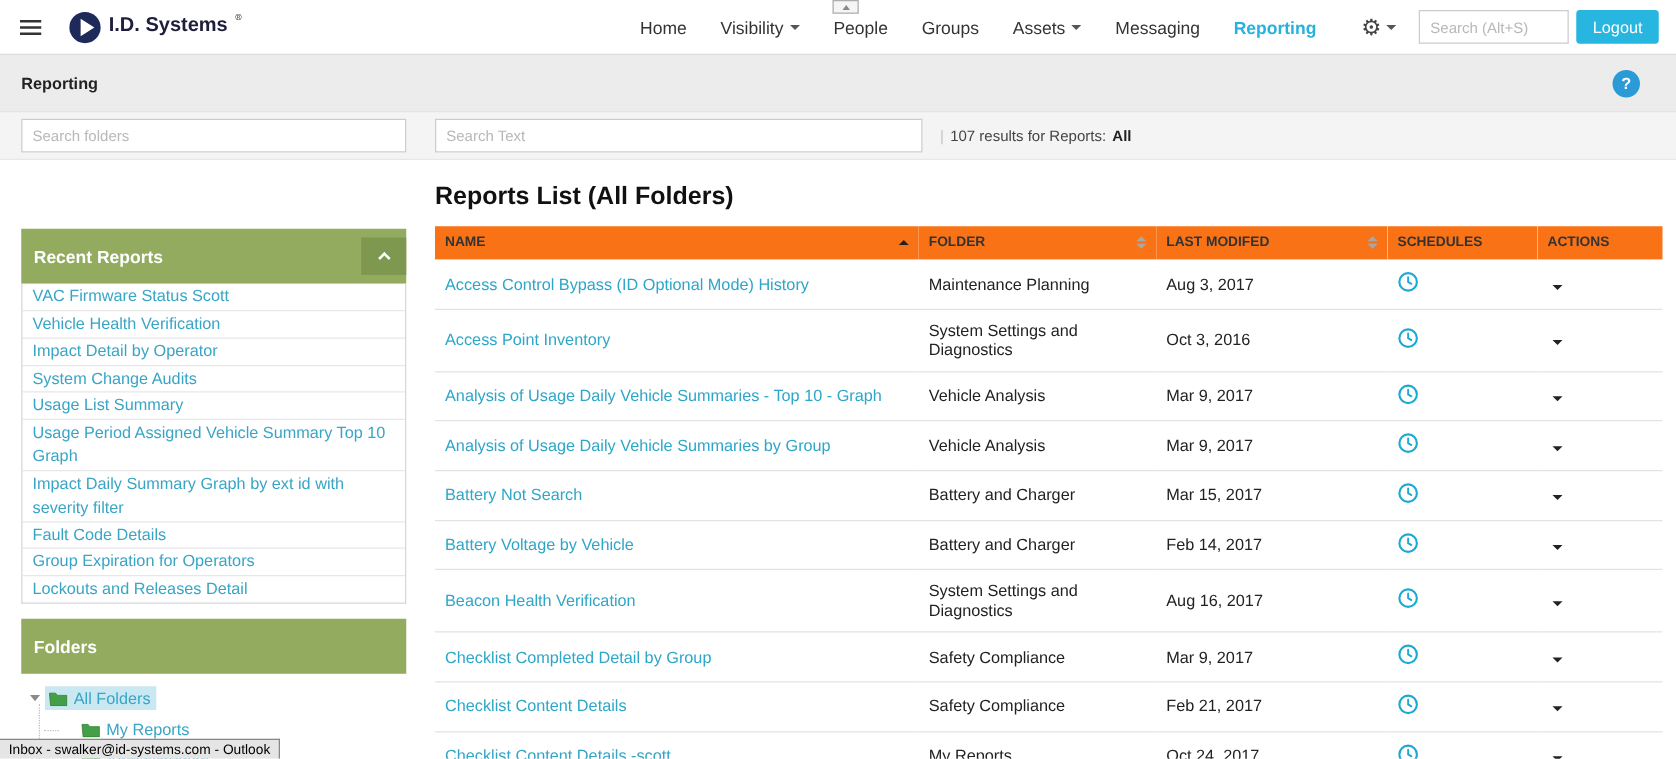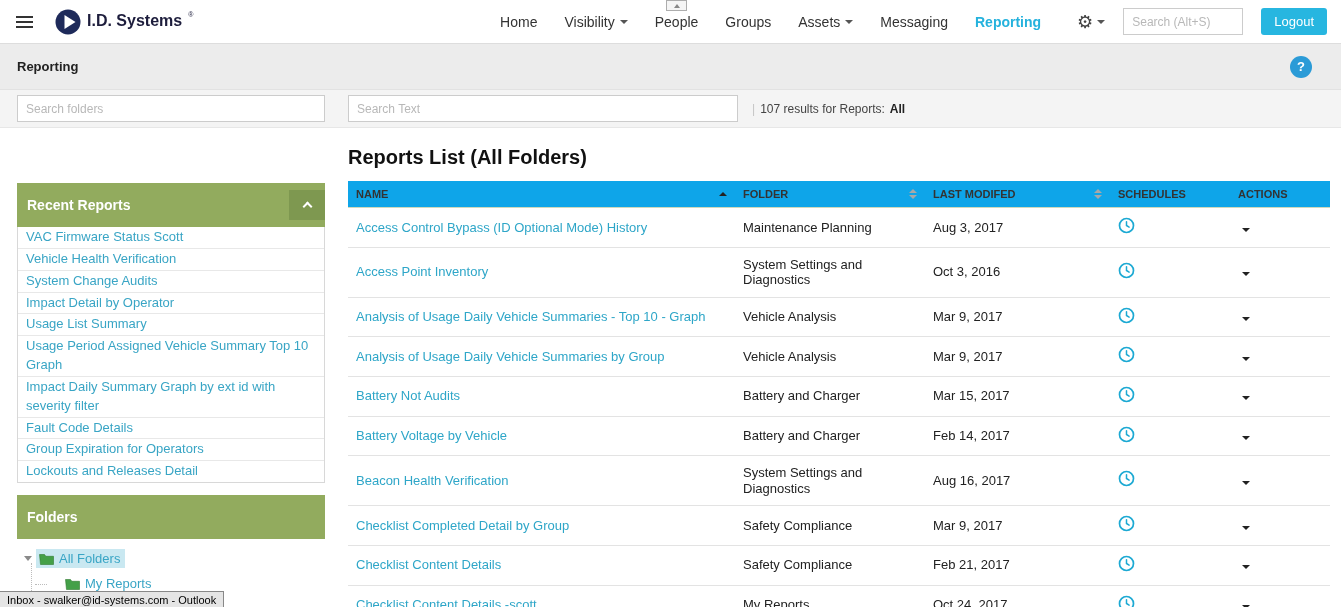--- a/index.html
+++ b/index.html
@@ -18,21 +18,21 @@
   .nav-items{display:flex;align-items:center;gap:27px;margin-left:auto;margin-right:36px;
     font-size:14px;color:#333;}
   .nav-item{display:flex;align-items:center;gap:5px;cursor:pointer;white-space:nowrap;}
   .nav-item.active{color:#25b2dd;font-weight:bold;}
   .caret-down{width:0;height:0;border-left:4px solid transparent;border-right:4px solid transparent;
     border-top:4px solid #555;display:inline-block;}
   .caret-down.dark{border-top-color:#222;}
   .gear{display:flex;align-items:center;gap:4px;margin-right:18px;cursor:pointer;}
   .gear-glyph{font-size:18px;color:#444;line-height:1;}
   .nav-search{width:120px;height:27px;border:1px solid #ccc;font-size:12px;padding:0 8px;
-    color:#333;margin-right:18px;font-family:"Liberation Sans",sans-serif;outline:none;}
+    color:#333;margin-right:6px;font-family:"Liberation Sans",sans-serif;outline:none;}
   .nav-search::placeholder{color:#b8b8b8;}
   .logout-btn{background:#27b6e0;color:#fff;font-size:13px;border:none;padding:6px 13px;
     border-radius:3px;cursor:pointer;font-family:"Liberation Sans",sans-serif;}
   .top-artifact{position:absolute;top:0;left:666px;width:21px;height:11px;border:1px solid #adadad;
     background:#f5f5f5;display:flex;align-items:center;justify-content:center;z-index:6;cursor:pointer;}
   .tri-up-sm{width:0;height:0;border-left:3px solid transparent;border-right:3px solid transparent;
     border-bottom:4px solid #888;}
 
   
   .page-bar{height:46px;background:#ececec;display:flex;align-items:center;
@@ -79,21 +79,21 @@
     border-right:4px solid transparent;border-top:5px solid #8a8a8a;}
   .expander.collapsed::before{content:"";width:0;height:0;border-top:4px solid transparent;
     border-bottom:4px solid transparent;border-left:5px solid #8a8a8a;}
   .label-wrap{display:inline-flex;align-items:center;gap:5px;padding:2px 5px 2px 3px;justify-content:space-between;}
   .tree-row.selected .label-wrap{background:#c9e8f1;}
 
   
   .main{position:absolute;left:348px;top:128px;width:982px;}
   .main-title{font-size:20px;font-weight:bold;color:#111;margin:18px 0 12px;}
   table.reports{width:100%;border-collapse:collapse;table-layout:fixed;}
-  thead th{background:#0ea5e9;font-size:11px;font-weight:bold;color:#333;text-align:left;
+  thead th{background:#f97316;font-size:11px;font-weight:bold;color:#333;text-align:left;
     padding:7px 8px;border-bottom:1px solid #cfd9bd;position:relative;white-space:nowrap;}
   tbody td{font-size:13px;color:#222;padding:9px 8px;border-bottom:1px solid #e3e3e3;
     vertical-align:middle;line-height:1.2;}
   .rlink{color:#2ea6c8;cursor:pointer;}
   .sort{position:absolute;right:8px;top:50%;transform:translateY(-50%);display:flex;
     flex-direction:column;gap:2px;align-items:center;}
   .tri-u{width:0;height:0;border-left:4px solid transparent;border-right:4px solid transparent;
     border-bottom:4px solid #a8a8a8;display:block;}
   .tri-d{width:0;height:0;border-left:4px solid transparent;border-right:4px solid transparent;
     border-top:4px solid #a8a8a8;display:block;}
@@ -180,22 +180,22 @@
   <div class="panel">
     <div class="panel-header">
       <span>Recent Reports</span>
       <span class="panel-collapse">
         <span class="chev-up"></span>
       </span>
     </div>
     <div class="recent-list" id="recent-list">
         <div class="recent-item">VAC Firmware Status Scott</div>
         <div class="recent-item">Vehicle Health Verification</div>
+        <div class="recent-item">Impact Detail by Operator</div>
         <div class="recent-item">System Change Audits</div>
-        <div class="recent-item">Impact Detail by Operator</div>
         <div class="recent-item">Usage List Summary</div>
         <div class="recent-item">Usage Period Assigned Vehicle Summary Top 10 Graph</div>
         <div class="recent-item">Impact Daily Summary Graph by ext id with severity filter</div>
         <div class="recent-item">Fault Code Details</div>
         <div class="recent-item">Group Expiration for Operators</div>
         <div class="recent-item">Lockouts and Releases Detail</div>
       </div>
   </div>
   <div class="panel folders-panel">
     <div class="panel-header">
@@ -321,21 +321,21 @@
               <svg width="17" height="17" viewBox="0 0 17 17">
                 <circle cx="8.5" cy="8.5" r="7" fill="none" stroke="#1ca9d3" stroke-width="1.7"></circle>
                 <path d="M8.5 4.8V8.5l2.6 1.6" fill="none" stroke="#1ca9d3" stroke-width="1.5" stroke-linecap="round"></path>
               </svg>
             </span></td>
           <td class="c-act"><span class="act-caret">
               <span class="caret-down dark"></span>
             </span></td>
         </tr>
         <tr>
-          <td class="c-name"><span class="rlink">Battery Not Audits</span></td>
+          <td class="c-name"><span class="rlink">Battery Not Search</span></td>
           <td class="c-folder">Battery and Charger</td>
           <td class="c-date">Mar 15, 2017</td>
           <td class="c-sched"><span class="clock">
               <svg width="17" height="17" viewBox="0 0 17 17">
                 <circle cx="8.5" cy="8.5" r="7" fill="none" stroke="#1ca9d3" stroke-width="1.7"></circle>
                 <path d="M8.5 4.8V8.5l2.6 1.6" fill="none" stroke="#1ca9d3" stroke-width="1.5" stroke-linecap="round"></path>
               </svg>
             </span></td>
           <td class="c-act"><span class="act-caret">
               <span class="caret-down dark"></span>

